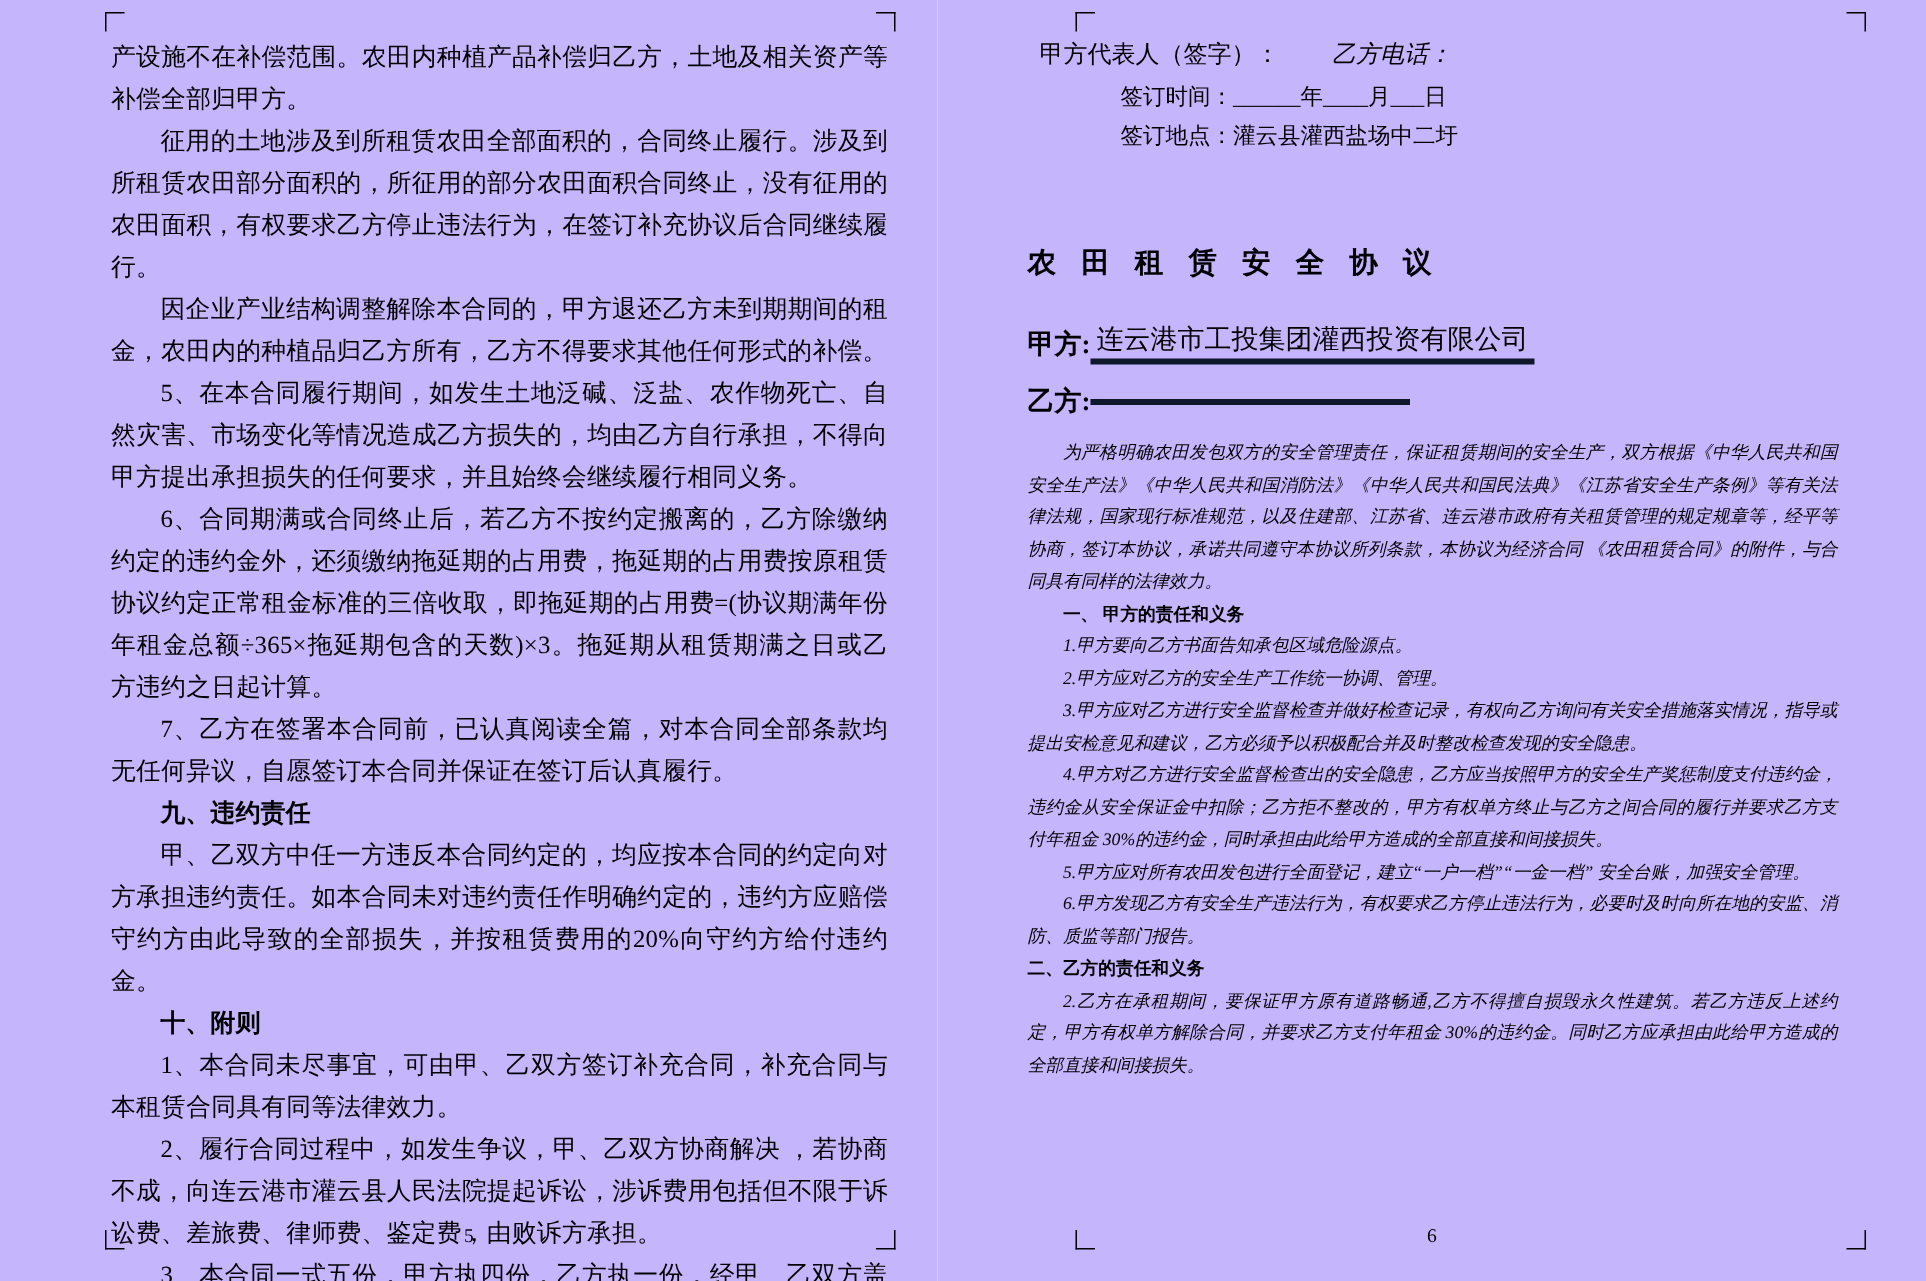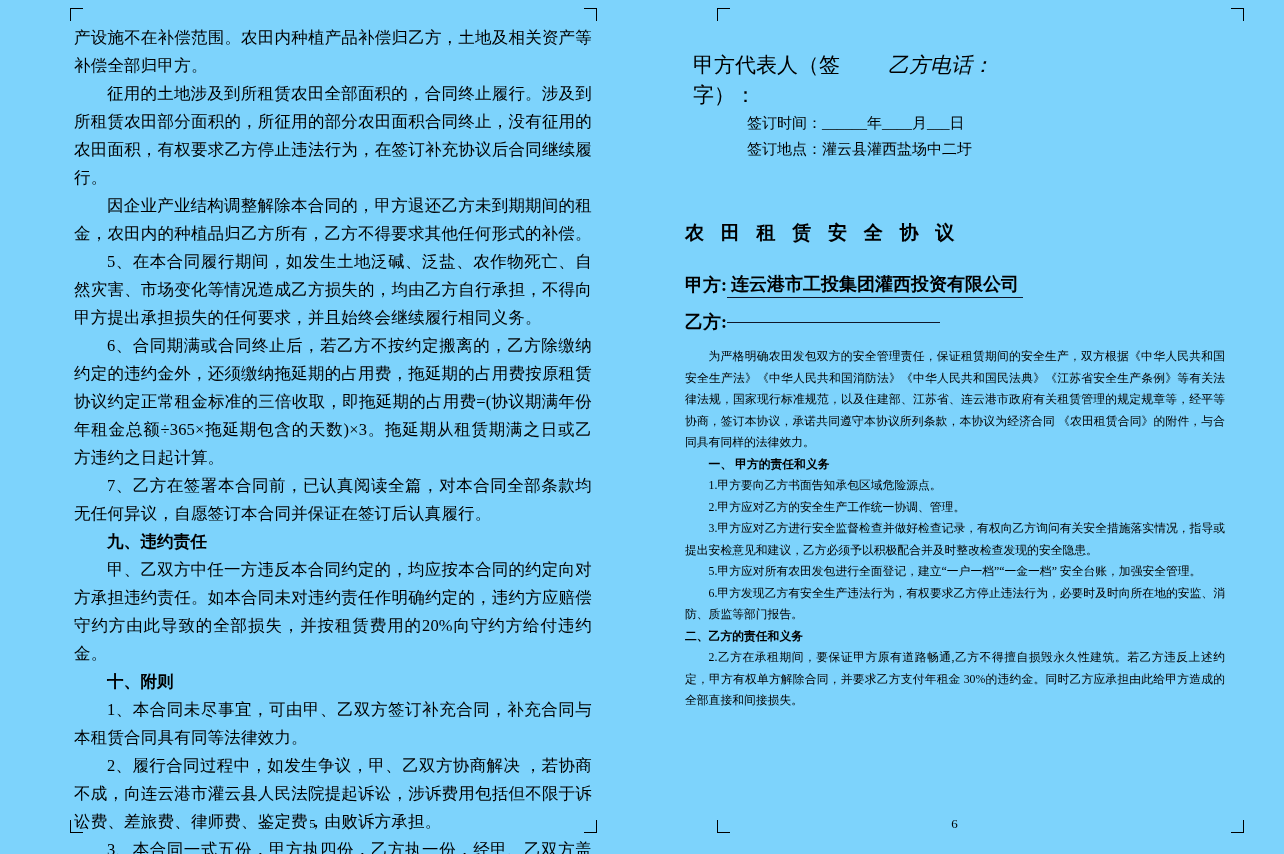--- a/index.html
+++ b/index.html
@@ -15,21 +15,21 @@
     overflow: hidden;
   }
   .spread {
     position: relative;
     width: 1284px;
     height: 854px;
     display: flex;
   }
   .page {
     position: relative;
-    background: #7dd3fc;
+    background: #c4b5fd;
     height: 854px;
     box-sizing: border-box;
   }
   .page-left {
     width: 625px;
   }
   .page-right {
     width: 659px;
   }
   .gutter {
@@ -85,24 +85,23 @@
   .pagenum-left { left: 0; }
 
   
   .right-inner {
     position: absolute;
     left: 60px;
     top: 22px;
     width: 540px;
   }
   .rt-head {
-    font-size: 21px;
+    font-size: 16px;
     line-height: 30px;
     display: flex;
-    margin-top: 28px;
   }
   .rt-head .c1 { width: 195px; padding-left: 8px; }
   .rt-head .c2 { width: 260px; font-style: italic; }
   .rt-sub {
     font-size: 15px;
     line-height: 26px;
     padding-left: 62px;
   }
   .rt-title {
     font-size: 19px;
@@ -115,33 +114,33 @@
     font-size: 18px;
     font-weight: bold;
     margin-bottom: 12px;
     display: flex;
     align-items: center;
   }
   .party-label {
     white-space: nowrap;
   }
   .party-value {
-    border-bottom: 1px solid #0f172a;
+    border-bottom: 4px solid #0f172a;
     padding: 0 4px 1px 4px;
     min-width: 200px;
-    font-weight: bold;
+    font-weight: normal;
   }
   .party-value.blank { min-width: 205px; }
   .rt-body {
     font-size: 11.8px;
     line-height: 21.5px;
     text-align: justify;
   }
   .rt-body p { margin: 0; }
-  .rt-p-indent { text-indent: 2em; }
+  .rt-p-indent { text-indent: 2em; font-style: italic; }
   .rt-sec {
     font-weight: bold;
     text-indent: 2em;
     margin-top: 4px;
   }
   .rt-sec2 {
     font-weight: bold;
     text-indent: 0;
     margin-top: 8px;
     margin-bottom: 2px;
@@ -207,20 +206,21 @@
         <span class="party-value blank"></span>
       </div>
 
       <div class="rt-body">
         <p class="rt-p-indent">为严格明确农田发包双方的安全管理责任，保证租赁期间的安全生产，双方根据《中华人民共和国安全生产法》《中华人民共和国消防法》《中华人民共和国民法典》《江苏省安全生产条例》等有关法律法规，国家现行标准规范，以及住建部、江苏省、连云港市政府有关租赁管理的规定规章等，经平等协商，签订本协议，承诺共同遵守本协议所列条款，本协议为经济合同 《农田租赁合同》的附件，与合同具有同样的法律效力。</p>
 
         <p class="rt-sec">一、 甲方的责任和义务</p>
         <p class="rt-p-indent">1.甲方要向乙方书面告知承包区域危险源点。</p>
         <p class="rt-p-indent">2.甲方应对乙方的安全生产工作统一协调、管理。</p>
         <p class="rt-p-indent">3.甲方应对乙方进行安全监督检查并做好检查记录，有权向乙方询问有关安全措施落实情况，指导或提出安检意见和建议，乙方必须予以积极配合并及时整改检查发现的安全隐患。</p>
+        <p class="rt-p-indent">4.甲方对乙方进行安全监督检查出的安全隐患，乙方应当按照甲方的安全生产奖惩制度支付违约金，违约金从安全保证金中扣除；乙方拒不整改的，甲方有权单方终止与乙方之间合同的履行并要求乙方支付年租金 30%的违约金，同时承担由此给甲方造成的全部直接和间接损失。</p>
         <p class="rt-p-indent">5.甲方应对所有农田发包进行全面登记，建立“一户一档”“一金一档” 安全台账，加强安全管理。</p>
         <p class="rt-p-indent">6.甲方发现乙方有安全生产违法行为，有权要求乙方停止违法行为，必要时及时向所在地的安监、消防、质监等部门报告。</p>
 
         <p class="rt-sec2">二、乙方的责任和义务</p>
         <p class="rt-p-indent">2.乙方在承租期间，要保证甲方原有道路畅通,乙方不得擅自损毁永久性建筑。若乙方违反上述约定，甲方有权单方解除合同，并要求乙方支付年租金 30%的违约金。同时乙方应承担由此给甲方造成的全部直接和间接损失。</p>
       </div>
     </div>
 
     <div class="pagenum">6</div>
   </div>

